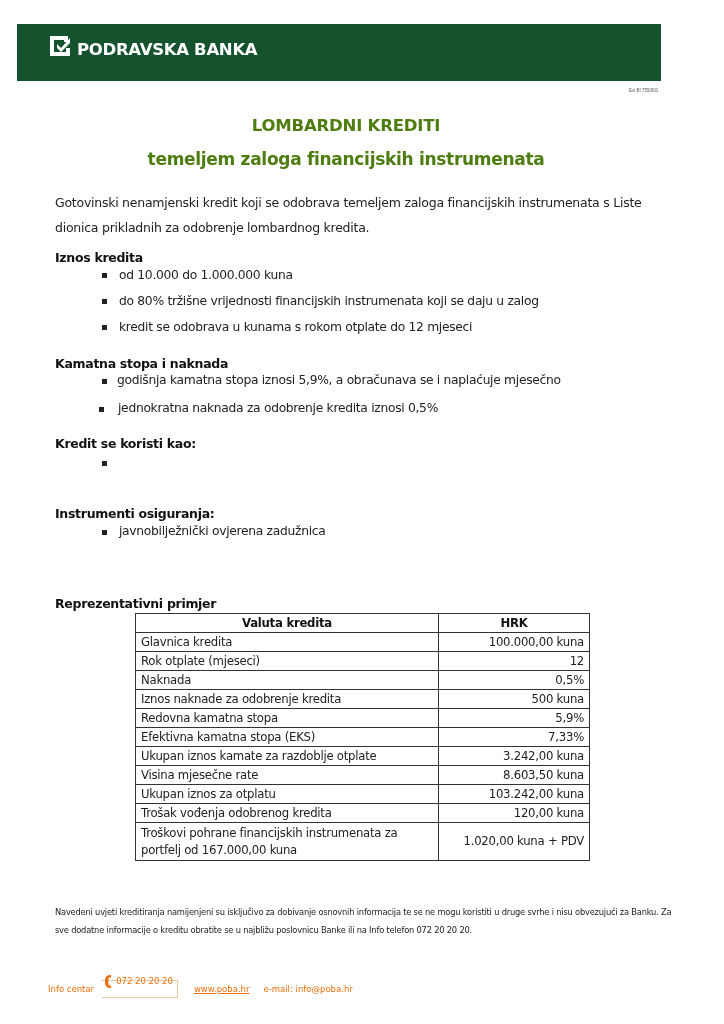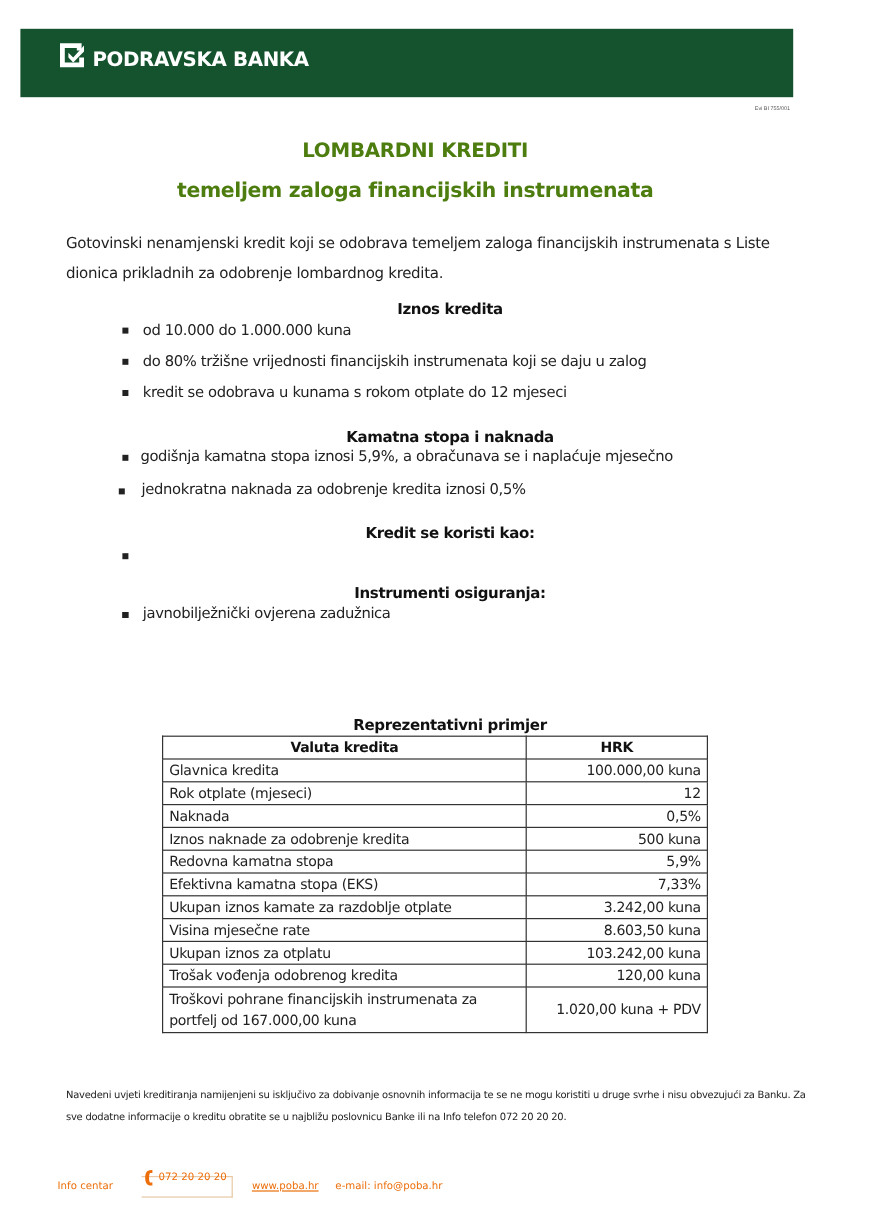--- a/index.html
+++ b/index.html
@@ -13,56 +13,56 @@
 
   .ref { position: absolute; left: 629px; top: 88px; font-size: 4.5px; color: #555; font-family: "Liberation Sans", sans-serif; }
 
   .title { position: absolute; left: 0; width: 596px; text-align: center; font-weight: bold; color: #4d7c0f; margin-left: 48px; }
   .title.t1 { top: 116px; font-size: 16.5px; letter-spacing: -0.2px; }
   .title.t2 { top: 149px; font-size: 17px; letter-spacing: -0.3px; }
 
   .intro { position: absolute; left: 55px; top: 190px; width: 625px; font-size: 12.5px; line-height: 25px; letter-spacing: -0.25px; color: #222; }
 
   .section { position: absolute; left: 55px; width: 640px; }
-  .sec-head { font-weight: bold; font-size: 12.5px; letter-spacing: -0.3px; color: #111; line-height: 16px; text-align: center; }
+  .sec-head { font-weight: bold; font-size: 12.5px; letter-spacing: -0.3px; color: #111; line-height: 16px; }
   .items { list-style: none; }
   .item { position: relative; padding-left: 118px; font-size: 12.3px; letter-spacing: -0.3px; color: #222; }
   .bullet { position: absolute; left: 47px; top: 7px; width: 5px; height: 5px; background: #222; }
   .item-text { display: block; }
 
   #sec-iznos { top: 250px; }
   #sec-iznos .item { padding-left: 64px; line-height: 18px; margin-top: 8px; }
   #sec-iznos .item:first-child { margin-top: 0px; }
   #sec-iznos .bullet { left: 47px; }
 
   #sec-kamata { top: 356px; }
   #sec-kamata .item { padding-left: 62px; line-height: 16px; }
   #sec-kamata .item:nth-child(2) { margin-top: 12px; padding-left: 63px; }
   #sec-kamata .item:nth-child(2) .bullet { left: 44px; }
 
   #sec-kredit { top: 436px; }
   #sec-kredit .item { padding-left: 64px; line-height: 16px; margin-top: 2px; }
 
-  #sec-instr { top: 486px; }
+  #sec-instr { top: 506px; }
   #sec-instr .item { padding-left: 64px; line-height: 17px; }
   #sec-instr .item:nth-child(2) { margin-top: 1px; }
 
   #sec-primjer { top: 596px; }
   .table-wrap { position: absolute; left: 135px; top: 613px; width: 455px; }
   table { width: 455px; border-collapse: collapse; font-size: 11.7px; letter-spacing: -0.25px; color: #222; }
   td, th { border: 1.3px solid #333; padding: 0 5px; height: 19px; line-height: 17px; }
   th { font-weight: bold; text-align: center; color: #111; }
   td.label { width: 303px; text-align: left; }
   td.value { text-align: right; }
   tr.tall td { height: 38px; }
 
   .note { position: absolute; left: 55px; top: 903px; width: 620px; font-size: 8.3px; line-height: 18px; letter-spacing: -0.2px; color: #222; }
 
   .footer { position: absolute; left: 48px; top: 980px; display: flex; align-items: center; font-size: 8.5px; color: #ec6f0b; font-family: "DejaVu Sans", sans-serif; }
-  .footer .lbl { margin-right: 24px; }
+  .footer .lbl { margin-right: 8px; }
   .phone-box { display: flex; align-items: center; border: 1px solid #e8c9a5; border-left: none; height: 15px; padding: 0 4px 16px 2px; margin-right: 16px; }
   .phone-icon { width: 8px; height: 15px; display: block; margin-right: 4px; }
   .footer .web { margin-right: 14px; text-decoration: underline; }
 </style>
 </head>
 <body>
 
 <div class="banner">
   <div class="logo">
     <svg class="logo-icon" viewBox="0 0 24 24">

